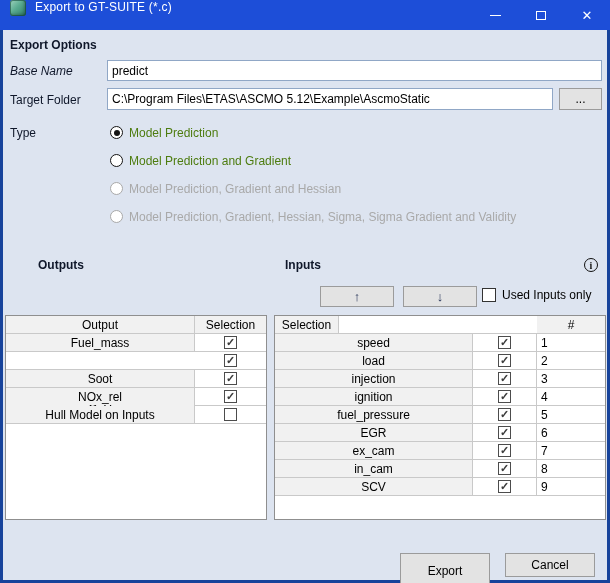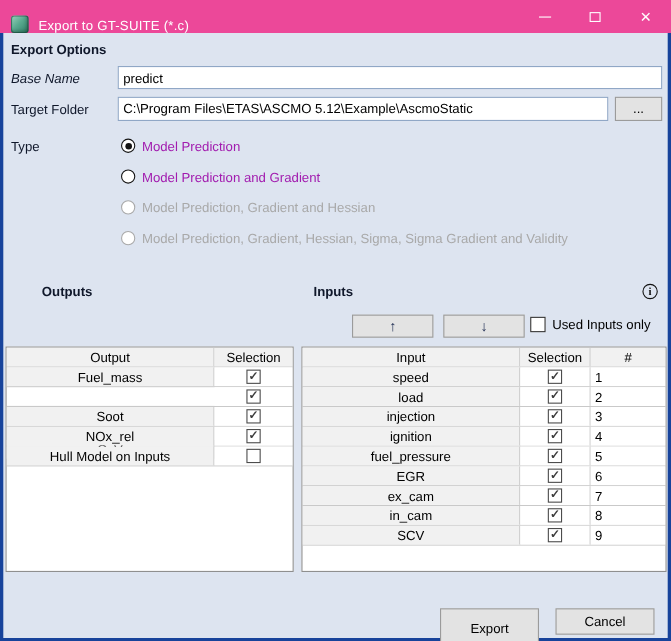--- a/index.html
+++ b/index.html
@@ -11,22 +11,22 @@
   }
   .window {
     position:relative;
     width:610px; height:583px;
     background:#17439b;
     overflow:hidden;
   }
   
   .titlebar {
     position:absolute; left:0; top:0; width:610px; height:30px;
-    background:#ec4899;
-    display:flex; align-items:flex-end;
+    background:#1d4ed8;
+    display:flex; align-items:flex-start;
   }
   .app-icon {
     width:16px; height:16px; margin-left:10px;
     border-radius:3px;
     background:linear-gradient(135deg,#9ed3bd 0%, #5aab90 45%, #2e7f67 100%);
     box-shadow:inset 0 0 0 1px rgba(20,70,55,.6), inset -2px -2px 3px rgba(0,0,0,.25);
   }
   .title-text { color:#ffffff; margin-left:9px; font-size:12px; letter-spacing:.2px; }
   .caption-buttons { position:absolute; right:0; top:0; height:30px; display:flex; }
   .cap-btn {
@@ -72,21 +72,21 @@
     width:13px; height:13px; flex:0 0 13px;
     border:1px solid #141414; border-radius:50%;
     background:#fff; position:relative;
   }
   .radio.sel::after {
     content:""; position:absolute; left:2.5px; top:2.5px;
     width:6px; height:6px; border-radius:50%; background:#141414;
   }
   .radio-row.disabled .radio { border-color:#a9a9a9; }
   .radio-row.disabled .radio-label { color:#a9a9a9; }
-  .radio-label { color:#a21caf; }
+  .radio-label { color:#4d7c0f; }
   
   .info-icon {
     position:absolute;
     width:14px; height:14px;
     border:1.5px solid #111; border-radius:50%;
     color:#111;
     display:flex; align-items:center; justify-content:center;
     font:bold 10px "Liberation Serif", serif;
   }
   
@@ -223,21 +223,20 @@
         </div>
         <div class="trow">
           <div class="tcell namecell" style="width: 189px;">Hull Model on Inputs</div>
           <div class="tcell checkcell" style="width: 71px;">
             <span class="cb"></span>
           </div>
         </div>
       </div>
     <div class="table" style="left:271px; top:285px; width:332px; height:205px;">
         <div class="trow">
-          <div class="tcell hcell" style="width: 198px;">Input</div>
           <div class="tcell hcell" style="width: 64px;">Selection</div>
           <div class="tcell hcell" style="width: 68px;">#</div>
         </div>
         <div class="trow">
           <div class="tcell namecell" style="width: 198px;">speed</div>
           <div class="tcell checkcell" style="width: 64px;">
             <span class="cb">✓</span>
           </div>
           <div class="tcell numcell" style="width: 68px;">1</div>
         </div>

